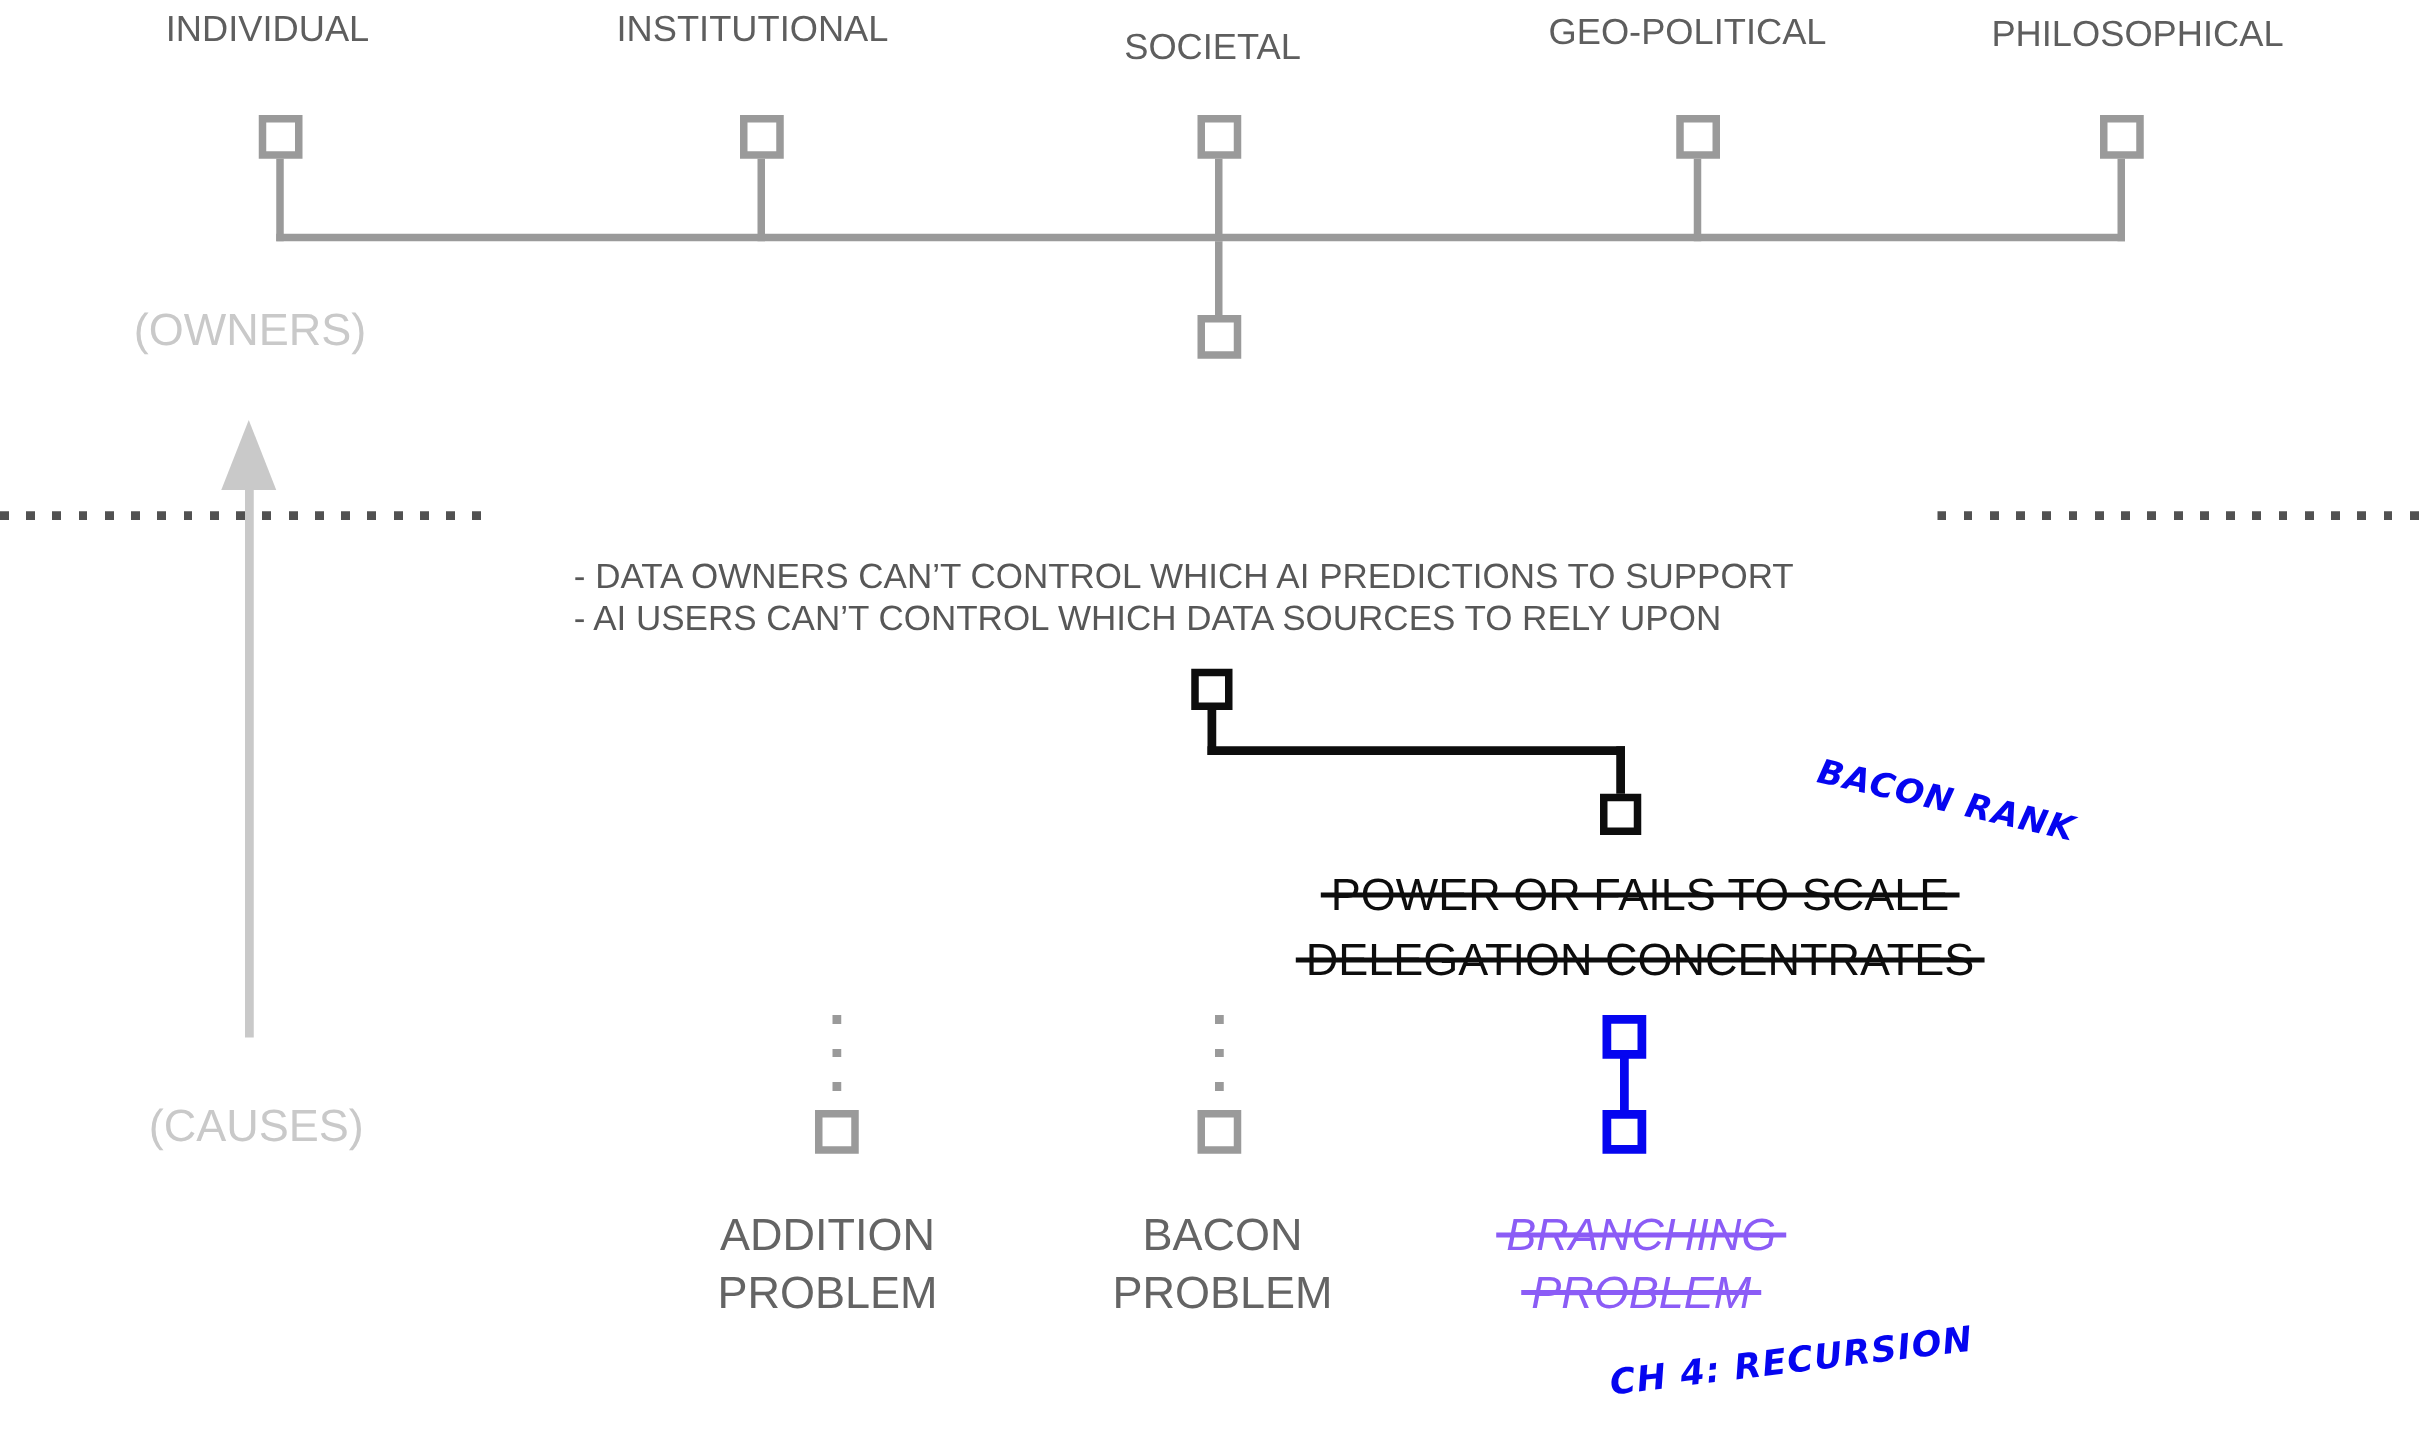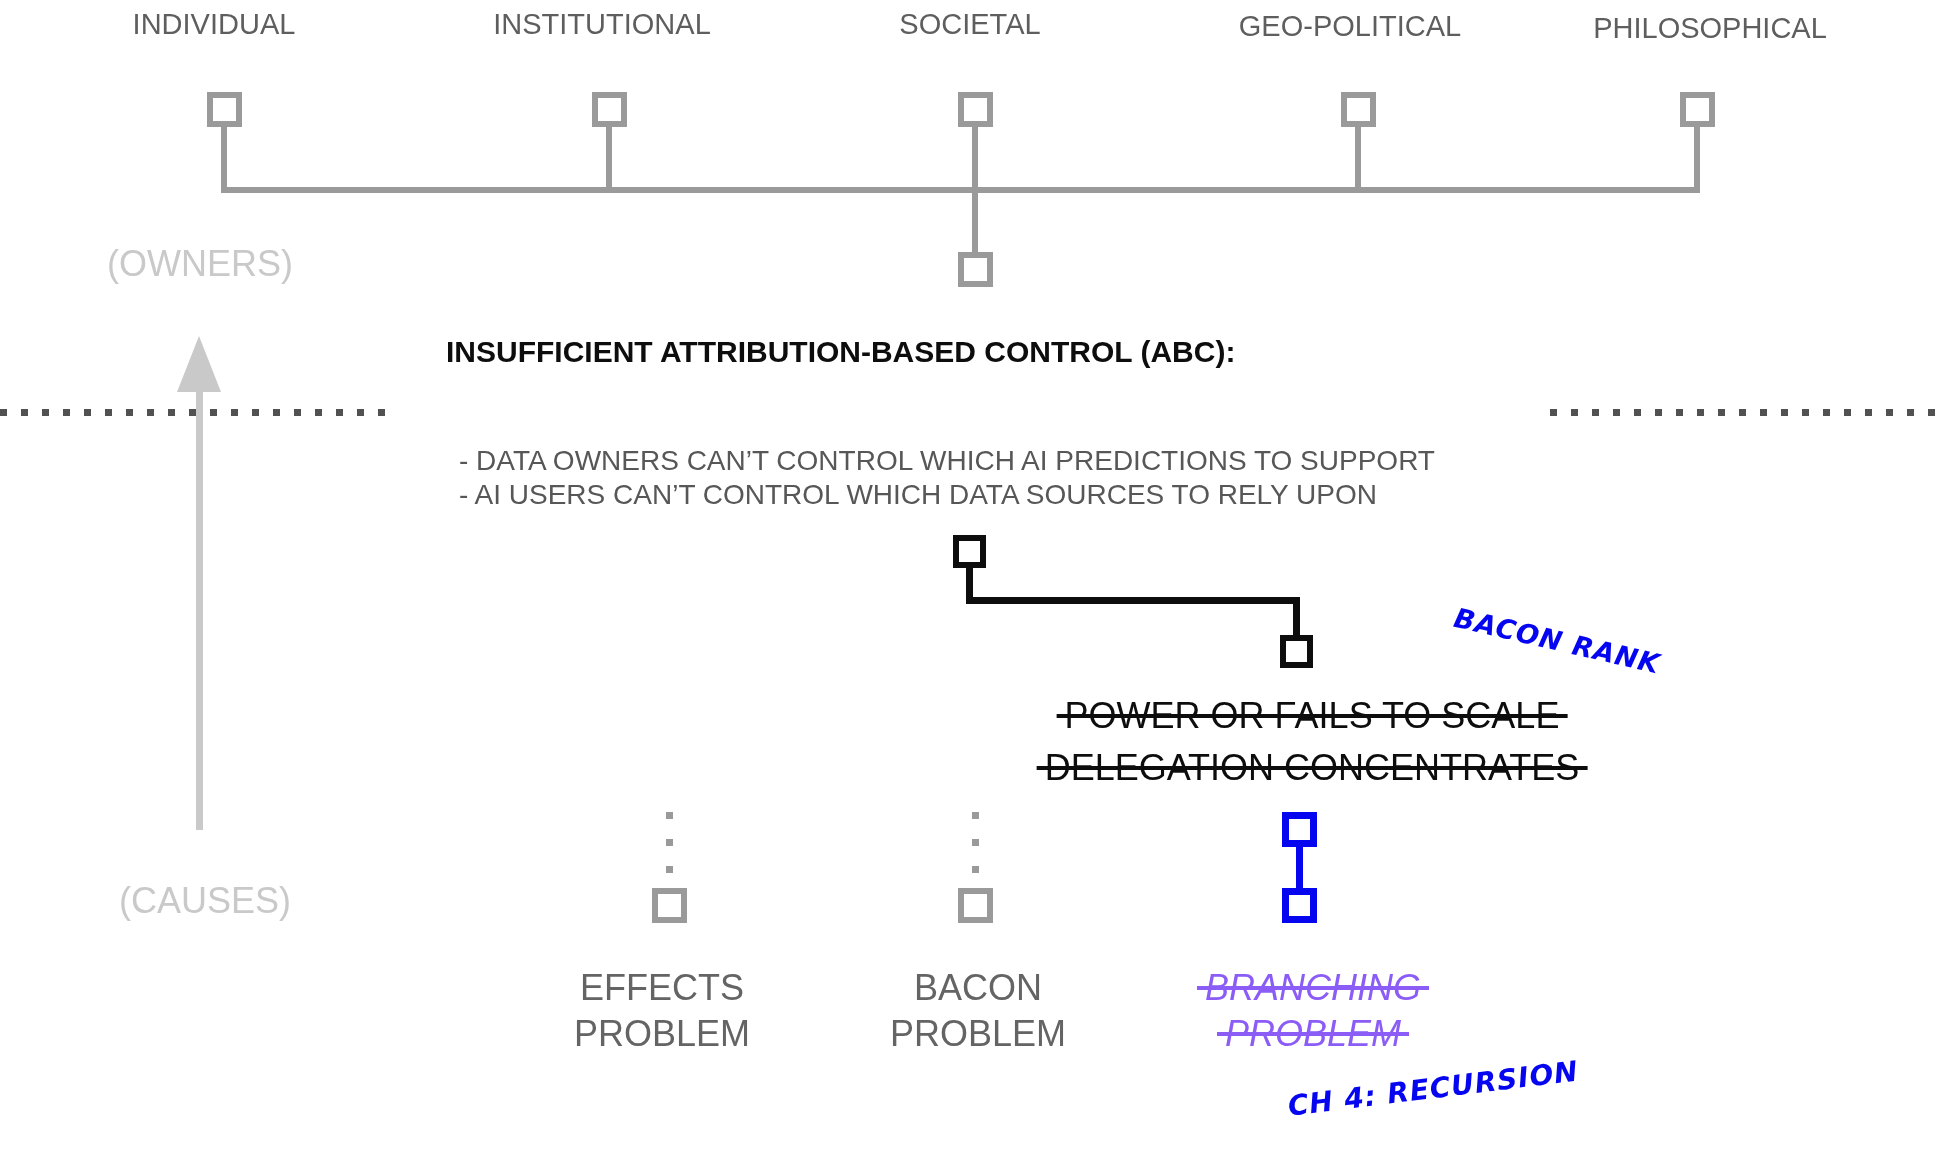--- a/index.html
+++ b/index.html
@@ -76,21 +76,21 @@
     white-space:nowrap;letter-spacing:1px;transform-origin:left top;
   }
 </style>
 </head>
 <body>
 
 <div class="canvas">
 
   <div class="lvl-label" style="left:214px;top:6px">INDIVIDUAL</div>
   <div class="lvl-label" style="left:602px;top:6px">INSTITUTIONAL</div>
-  <div class="lvl-label" style="left:970px;top:6px">SOCIETAL</div>
+  <div class="lvl-label" style="left:970px;top:20px">SOCIETAL</div>
   <div class="lvl-label" style="left:1350px;top:8px">GEO-POLITICAL</div>
   <div class="lvl-label" style="left:1710px;top:10px">PHILOSOPHICAL</div>
 
   <div class="sq gray" style="left:207px;top:92px"></div>
   <div class="sq gray" style="left:592px;top:92px"></div>
   <div class="sq gray" style="left:958px;top:92px"></div>
   <div class="sq gray" style="left:1341px;top:92px"></div>
   <div class="sq gray" style="left:1680px;top:92px"></div>
 
   <div class="vline gray-line" style="left:221px;top:127px;height:66px"></div>
@@ -105,21 +105,20 @@
   <div class="sq gray" style="left:958px;top:252px"></div>
 
   <div class="axis-label" style="left:200px;top:244px">(OWNERS)</div>
   <div class="arrow-head" style="left:177px;top:336px"></div>
   <div class="arrow-shaft" style="left:196px;top:390px;height:440px"></div>
   <div class="axis-label" style="left:205px;top:881px">(CAUSES)</div>
 
   <div class="dotrow" style="left:0;top:409px;width:395px"></div>
   <div class="dotrow" style="left:1550px;top:409px;width:398px"></div>
 
-  <div class="abc-title" style="left:446px;top:333px">INSUFFICIENT ATTRIBUTION-BASED CONTROL (ABC):</div>
   <div class="abc-bullets" style="left:459px;top:403px">
     <div>- DATA OWNERS CAN’T CONTROL WHICH AI PREDICTIONS TO SUPPORT</div>
     <div>- AI USERS CAN’T CONTROL WHICH DATA SOURCES TO RELY UPON</div>
   </div>
 
   <div class="sq black" style="left:953px;top:535px"></div>
   <div class="vline thick black-line" style="left:966px;top:568px;height:36px"></div>
   <div class="hline thick black-line" style="left:966px;top:597px;width:334px"></div>
   <div class="vline thick black-line" style="left:1293px;top:597px;height:41px"></div>
   <div class="sq black" style="left:1280px;top:635px"></div>
@@ -127,21 +126,21 @@
   <div class="delegation-text" style="left:1312px;top:690px">
     <div><span class="strike">POWER OR FAILS TO SCALE</span></div>
     <div><span class="strike">DELEGATION CONCENTRATES</span></div>
   </div>
 
   <div class="handnote" style="left:1458px;top:602px;transform:rotate(13deg)">BACON RANK</div>
 
   <div class="dotcol" style="left:666px;top:812px"></div>
   <div class="sq gray" style="left:652px;top:888px"></div>
   <div class="prob-label gray-label" style="left:662px;top:965px">
-    <div>EFFECTS</div>
+    <div>ADDITION</div>
     <div>PROBLEM</div>
   </div>
 
   <div class="dotcol" style="left:972px;top:812px"></div>
   <div class="sq gray" style="left:958px;top:888px"></div>
   <div class="prob-label gray-label" style="left:978px;top:965px">
     <div>BACON</div>
     <div>PROBLEM</div>
   </div>
 

